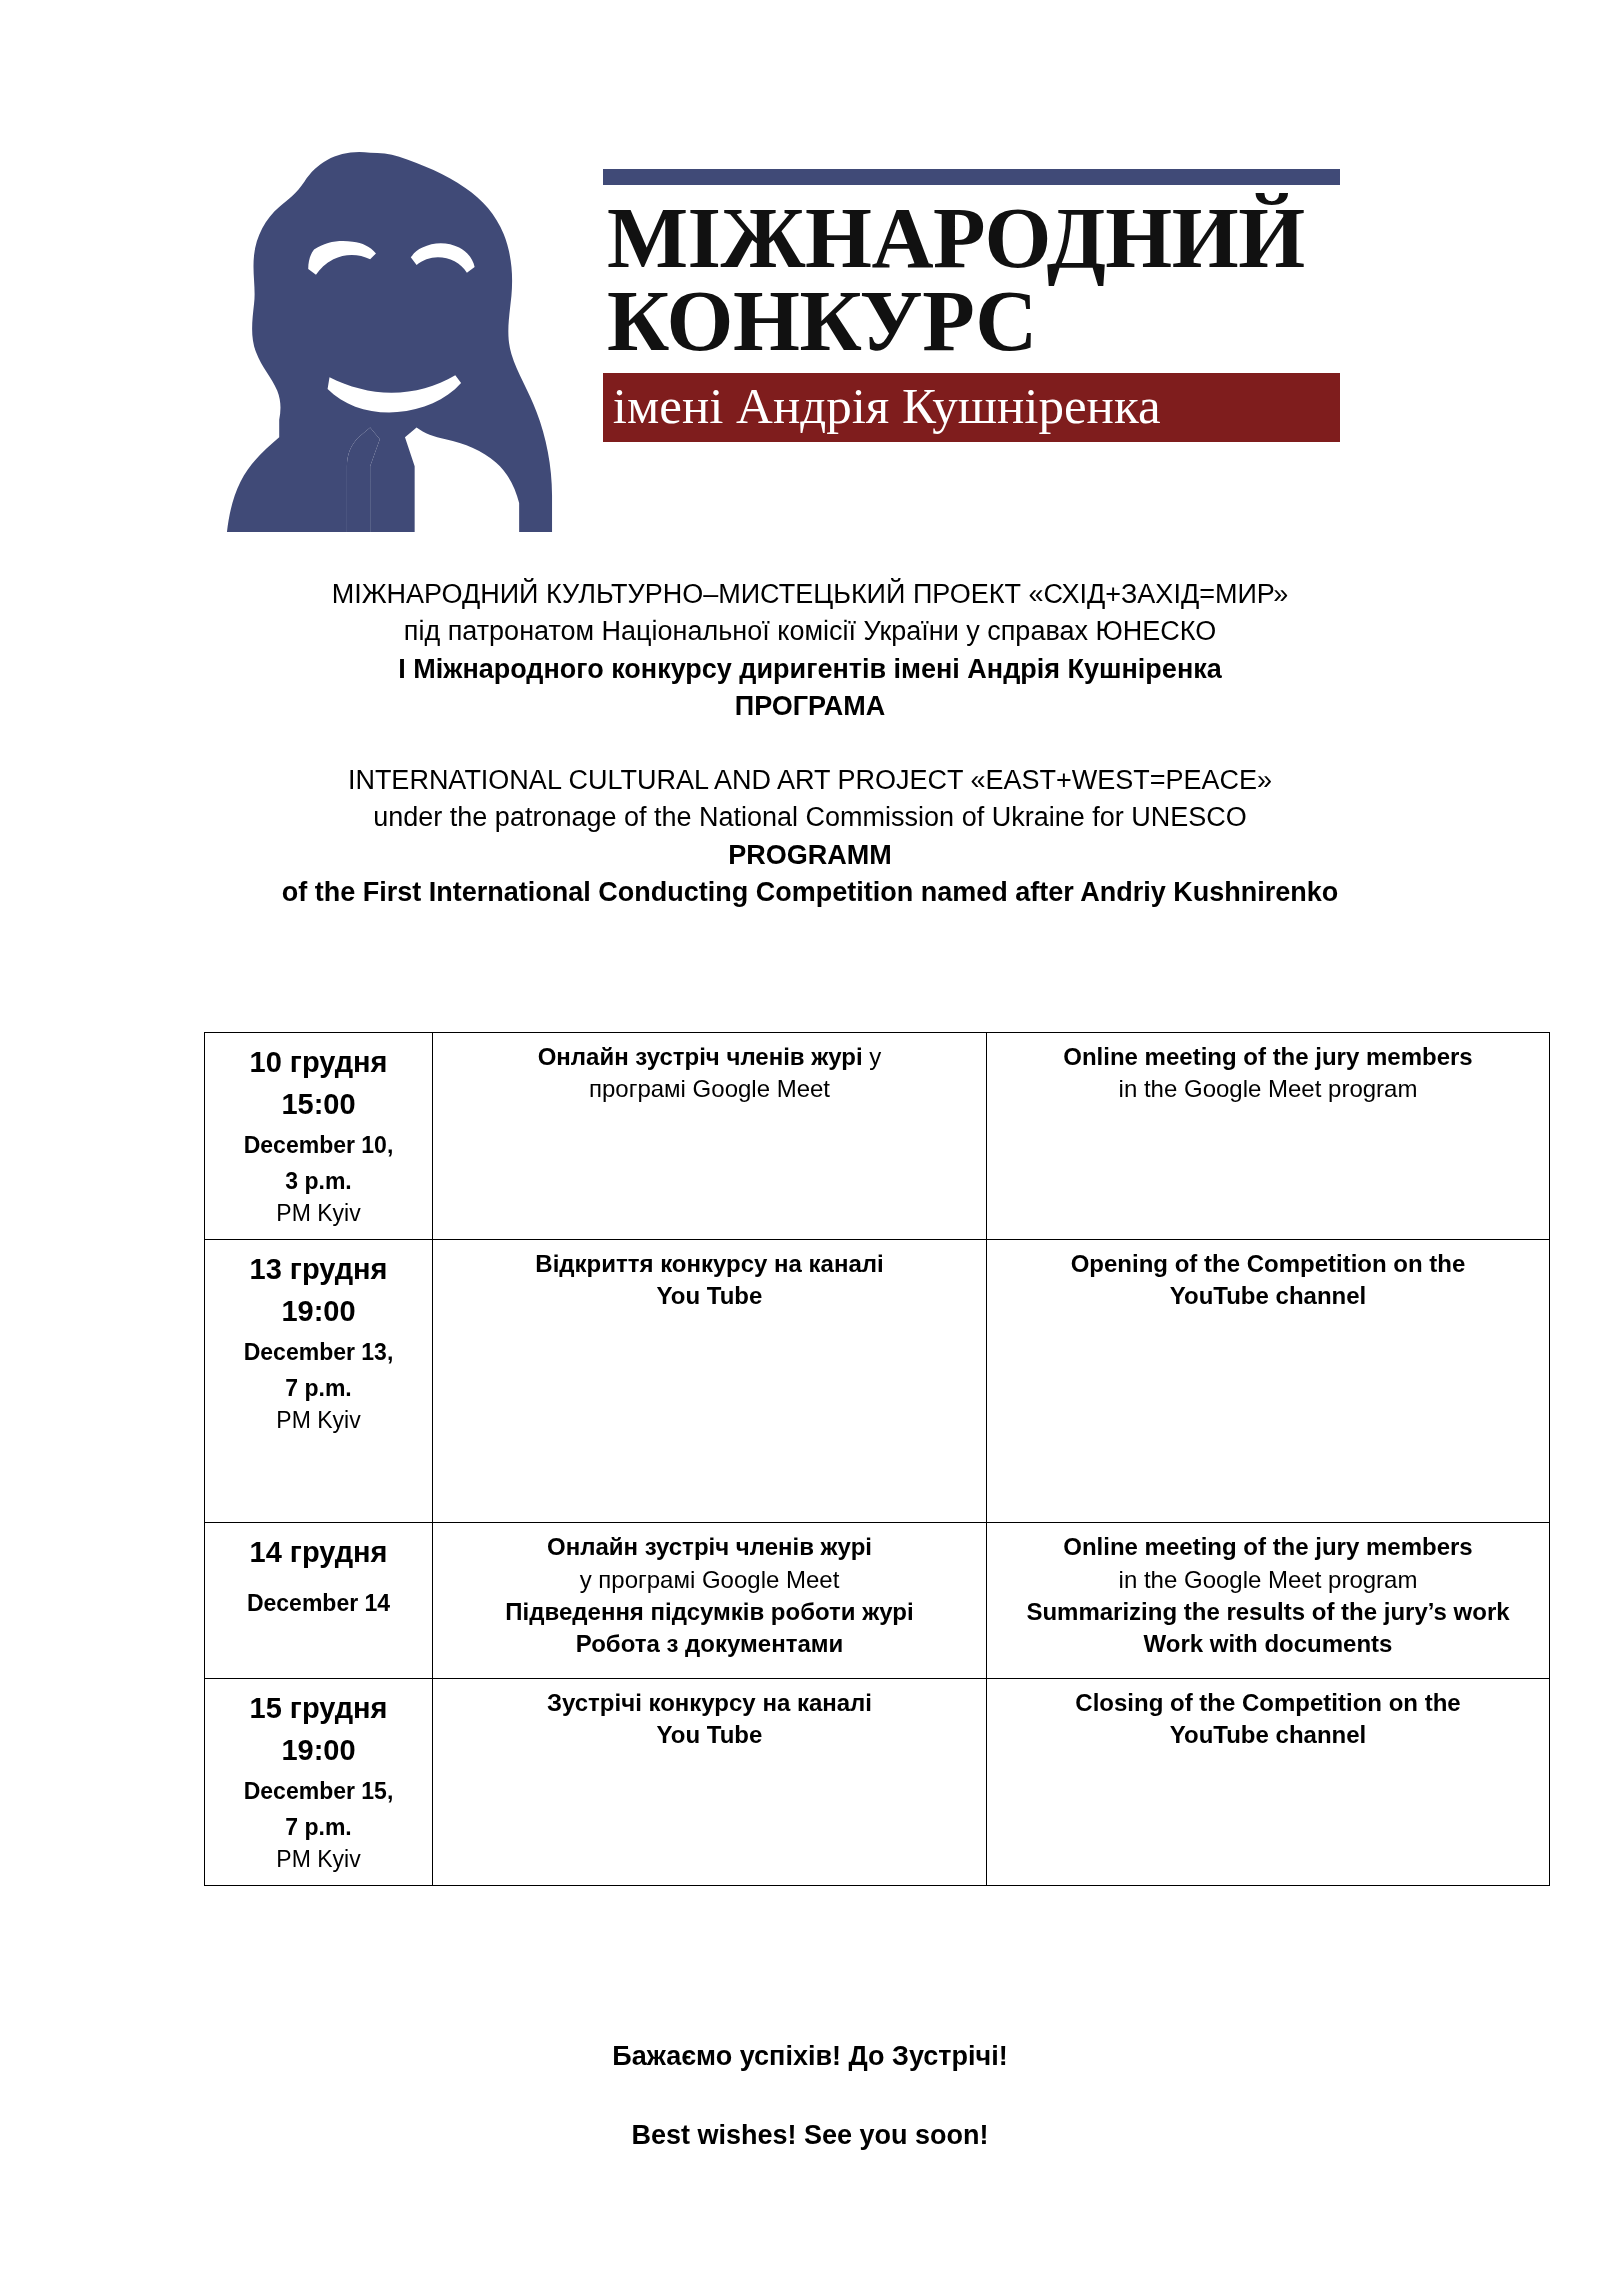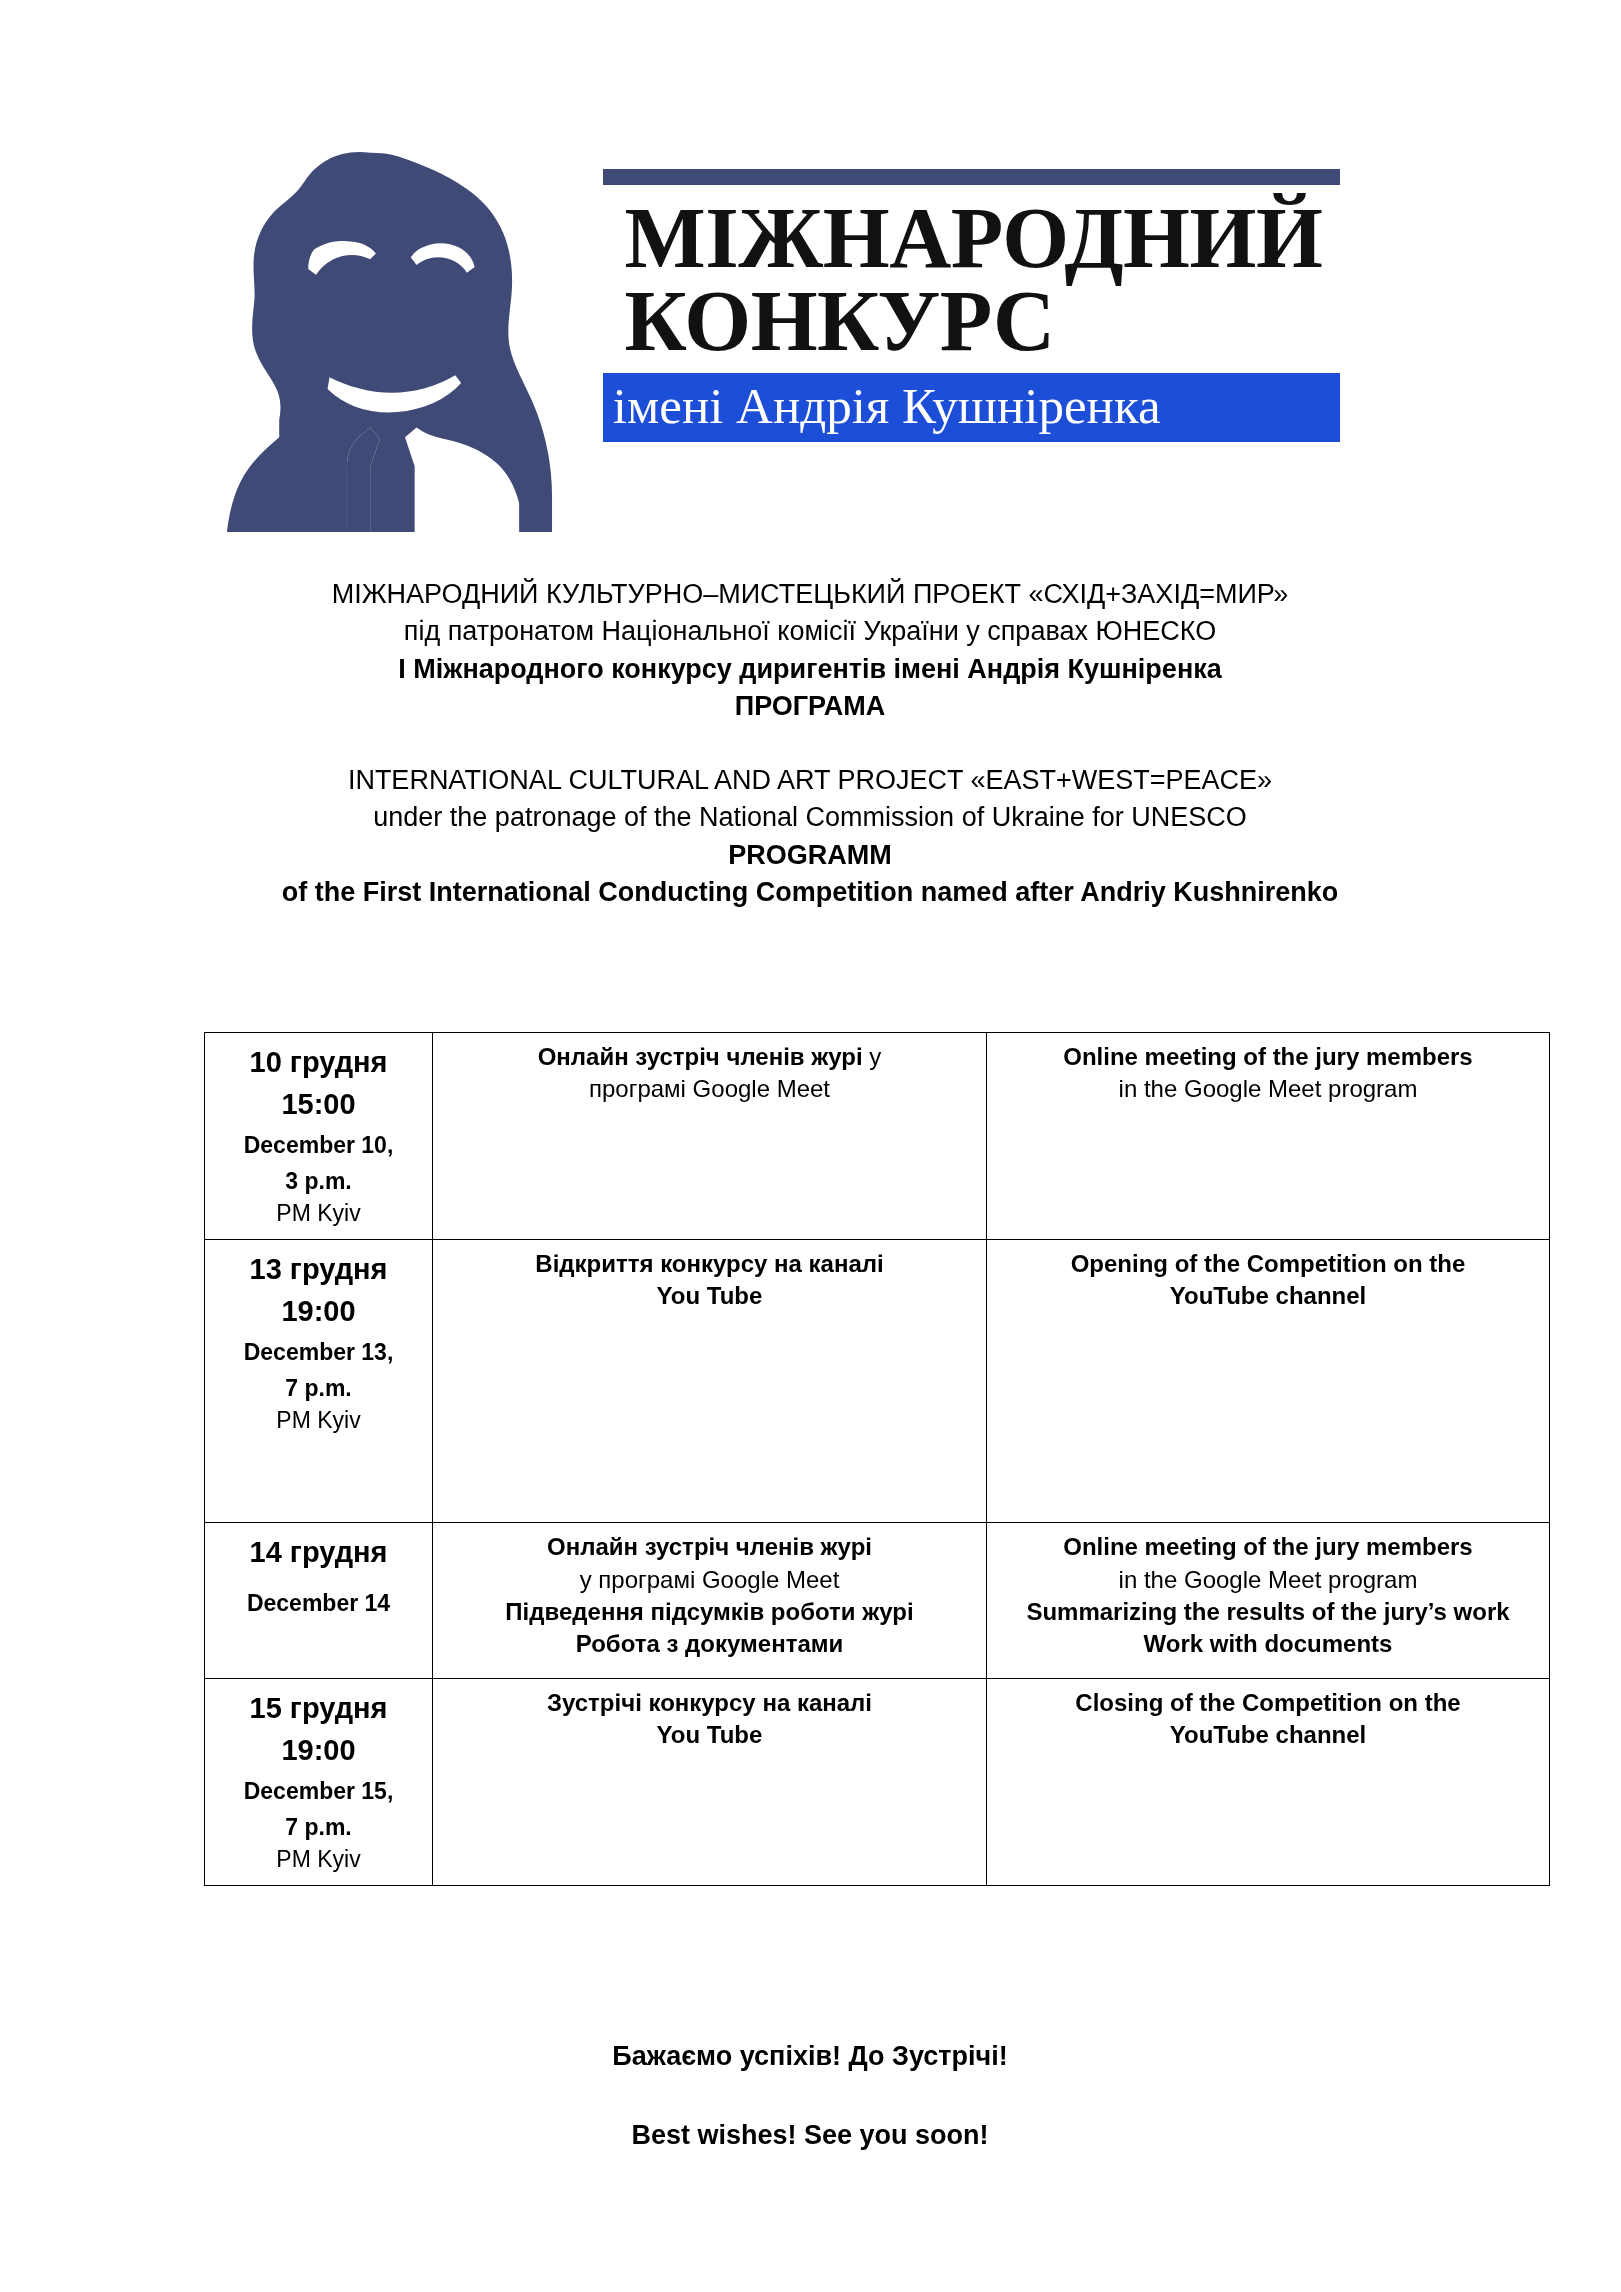--- a/index.html
+++ b/index.html
@@ -43,21 +43,21 @@
     flex: 0 0 333px;
     display: block;
   }
 
   .logo-wordmark {
     flex: 1 1 auto;
     margin-left: 47px;
     margin-top: 21.6px;
     display: flex;
     flex-direction: column;
-    align-items: center;
+    align-items: flex-start;
   }
 
   .logo-rule {
     width: 100%;
     height: 16.7px;
     background: #404a77;
     margin-bottom: 13.7px;
   }
 
   .logo-lines {
@@ -76,21 +76,21 @@
     white-space: nowrap;
     transform: scaleX(1.0);
     transform-origin: left center;
   }
   .logo-line-1 { font-size: 86px; }
   .logo-line-2 { font-size: 86px; margin-top: 3.9px; }
   .logo-line-3 { font-size: 86px; margin-top: 3.9px; }
 
   .logo-banner {
     margin-top: 11.8px;
-    background: #1d4ed8;
+    background: #7f1d1d;
     color: #ffffff;
     font-family: "Liberation Serif", serif;
     font-size: 51px;
     line-height: 1.18;
     padding: 2.9px 7.8px 5.9px 9.8px;
     white-space: nowrap;
     width: 100%;
     box-sizing: border-box;
   }
 

